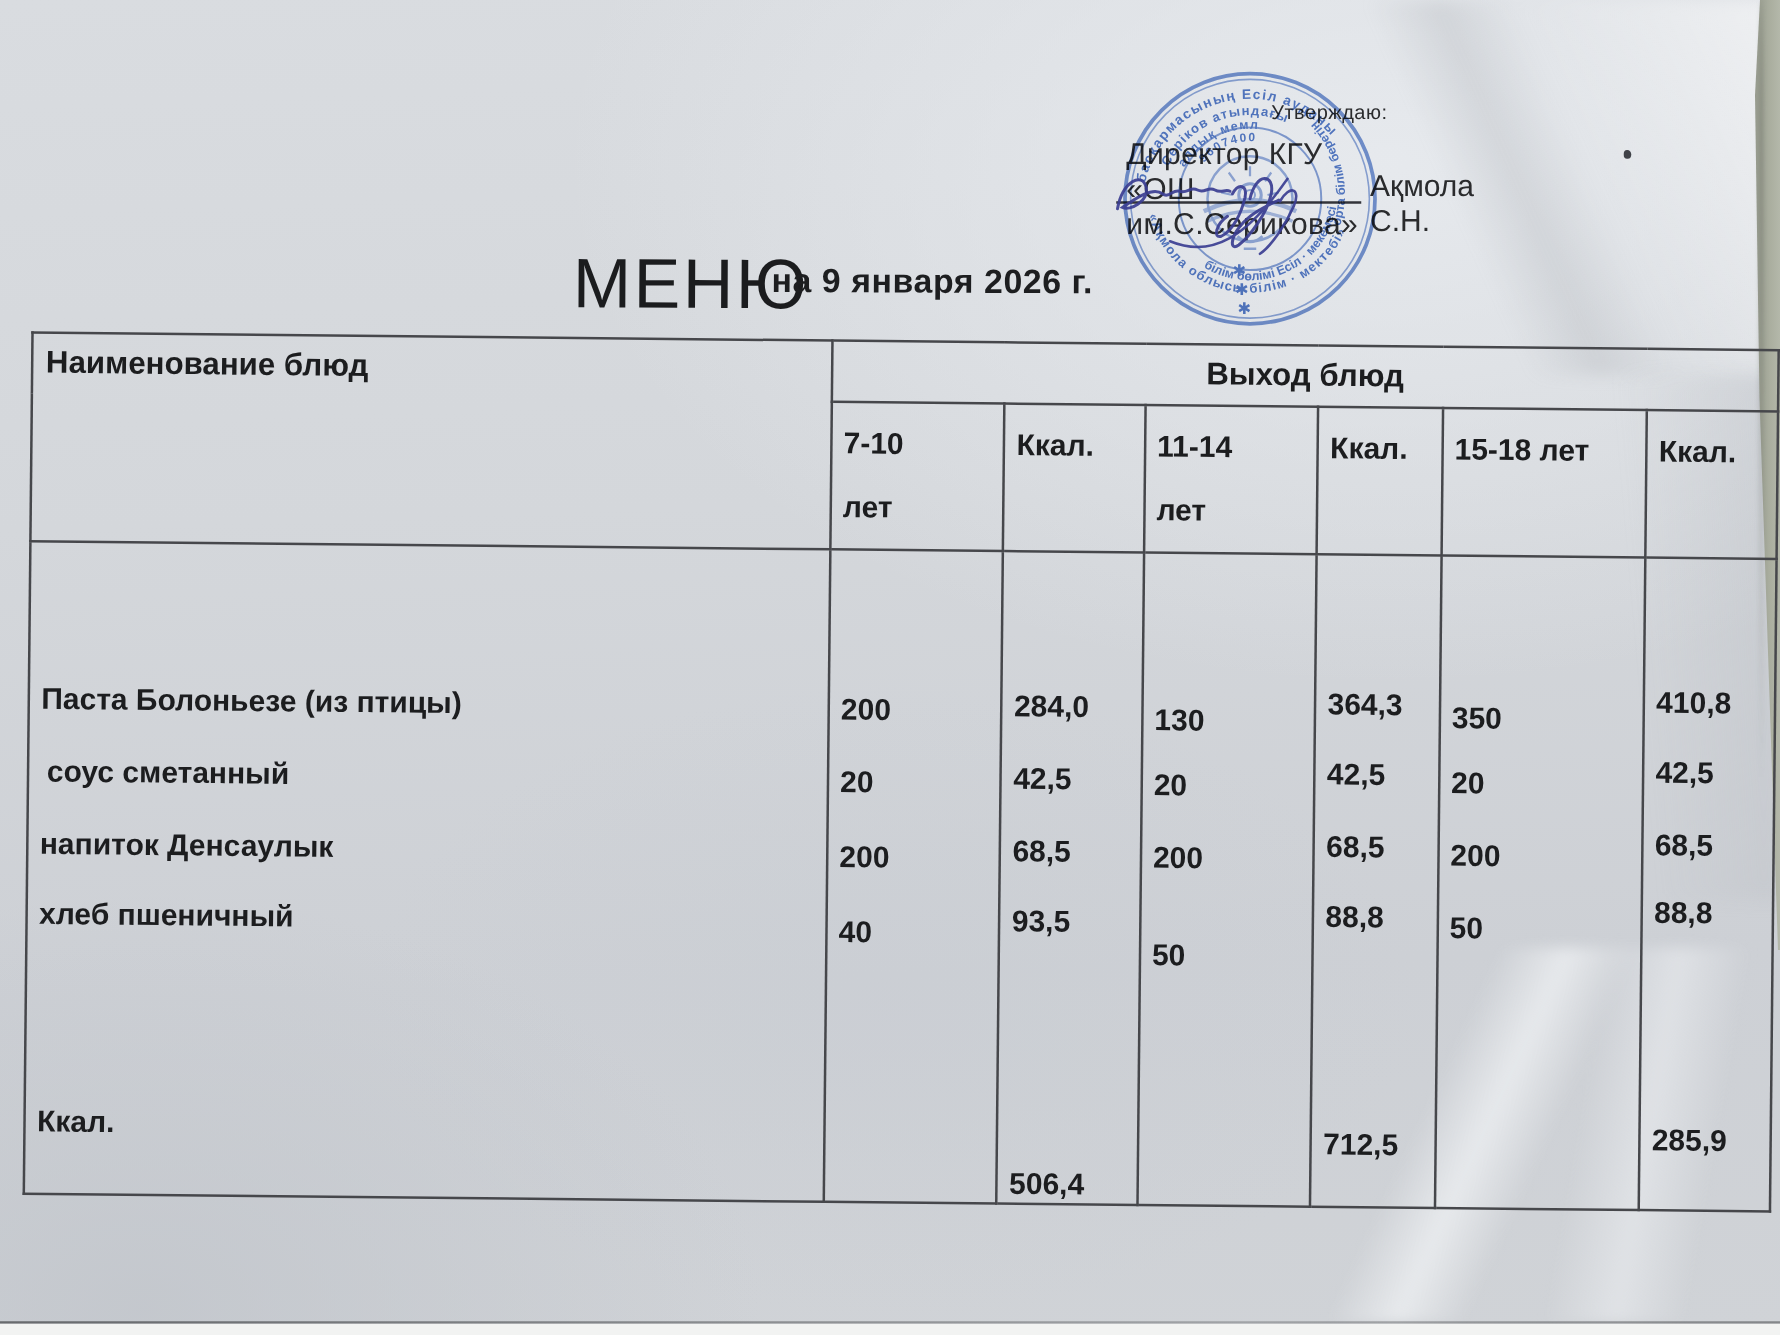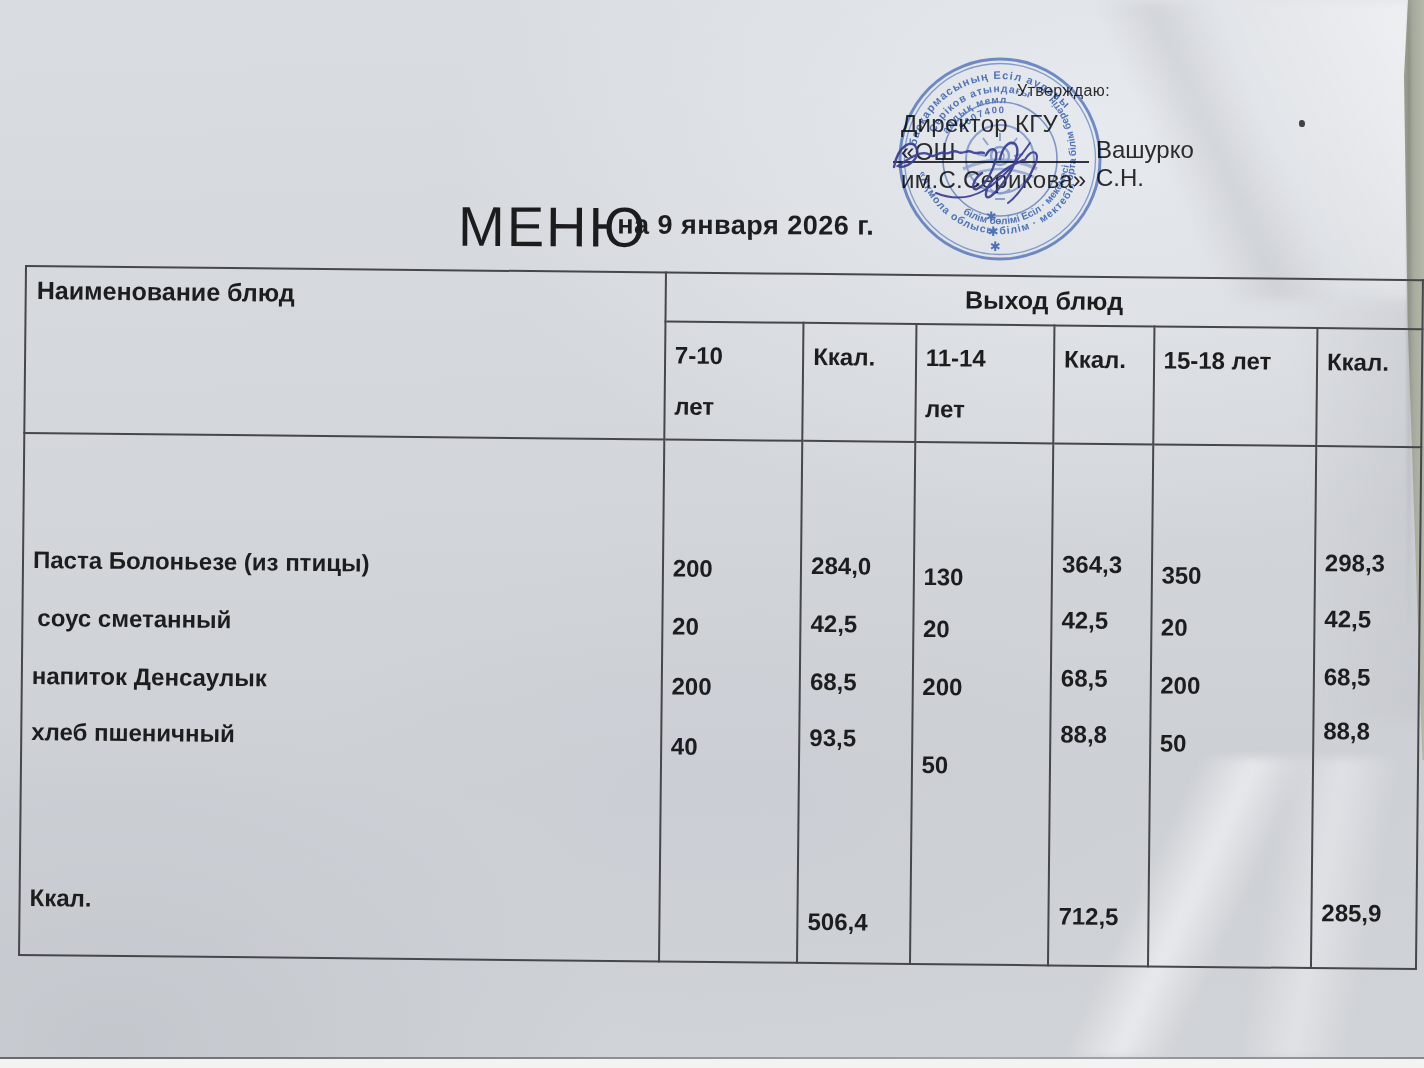--- a/index.html
+++ b/index.html
@@ -63,21 +63,21 @@
   <div class="wrinkle-mr"></div>
   <div class="wrinkle-br"></div>
   <div class="desk"></div>
   <div class="paper-edge"></div>
   <div class="ink-dot"></div>
 
   <div class="approval">
     <div class="appr-1">Утверждаю:</div>
     <div class="appr-2">Директор КГУ «ОШ им.С.Серикова»</div>
     <div class="appr-sigline"></div>
-    <div class="appr-3">Вашурко С.Н.</div>
+    <div class="appr-3">Ақмола С.Н.</div>
   </div>
 
   <svg class="stamp" viewBox="0 0 210 210">
     <defs>
       <path id="arc-ot" d="M 19,112 A 86,86 0 0 1 191,112" fill="none"></path>
       <path id="arc-ob" d="M 22,110 A 84,84 0 0 0 188,110" fill="none"></path>
       <path id="arc-it" d="M 33,111 A 72,72 0 0 1 177,111" fill="none"></path>
       <path id="arc-it2" d="M 45,110 A 60,60 0 0 1 165,110" fill="none"></path>
       <path id="arc-ser" d="M 57,108 A 48,48 0 0 1 153,108" fill="none"></path>
       <path id="arc-ib" d="M 36,113 A 70,70 0 0 0 174,113" fill="none"></path>
@@ -149,21 +149,21 @@
           <span class="pos" style="top:114px">200</span>
           <span class="pos" style="top:172px">20</span>
           <span class="pos" style="top:232px">200</span>
           <span class="pos" style="top:292px">40</span>
         </td>
         <td>
           <span class="pos" style="top:110px">284,0</span>
           <span class="pos" style="top:168px">42,5</span>
           <span class="pos" style="top:226px">68,5</span>
           <span class="pos" style="top:282px">93,5</span>
-          <span class="pos" style="top:466px">506,4</span>
+          <span class="pos" style="top:492px">506,4</span>
         </td>
         <td>
           <span class="pos" style="top:120px">130</span>
           <span class="pos" style="top:172px">20</span>
           <span class="pos" style="top:230px">200</span>
           <span class="pos" style="top:308px">50</span>
         </td>
         <td>
           <span class="pos" style="top:106px">364,3</span>
           <span class="pos" style="top:162px">42,5</span>
@@ -171,21 +171,21 @@
           <span class="pos" style="top:276px">88,8</span>
           <span class="pos" style="top:458px">712,5</span>
         </td>
         <td>
           <span class="pos" style="top:116px">350</span>
           <span class="pos" style="top:168px">20</span>
           <span class="pos" style="top:226px">200</span>
           <span class="pos" style="top:284px">50</span>
         </td>
         <td>
-          <span class="pos" style="top:102px">298,3</span>
+          <span class="pos" style="top:102px">410,8</span>
           <span class="pos" style="top:158px">42,5</span>
           <span class="pos" style="top:216px">68,5</span>
           <span class="pos" style="top:270px">88,8</span>
           <span class="pos" style="top:452px">285,9</span>
         </td>
       </tr>
     </tbody>
       </table>
   </div>
 

